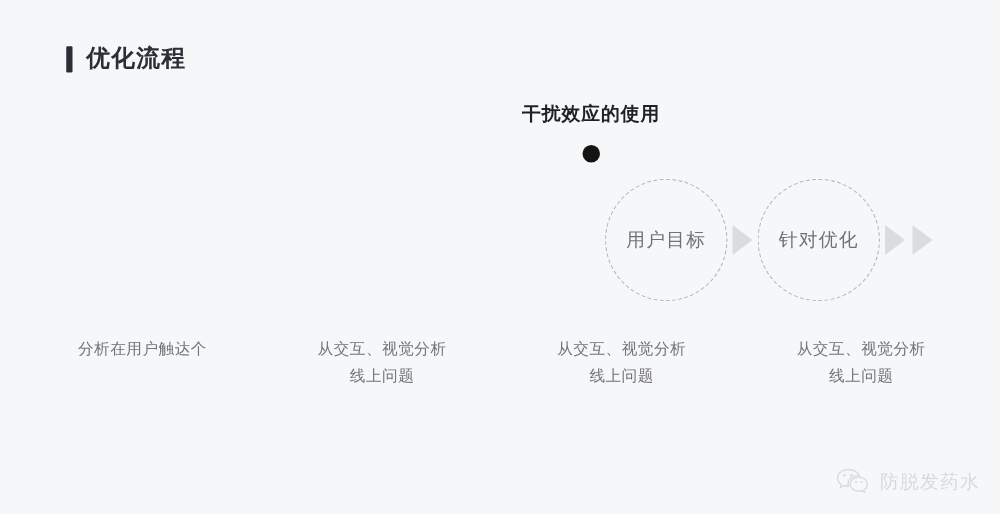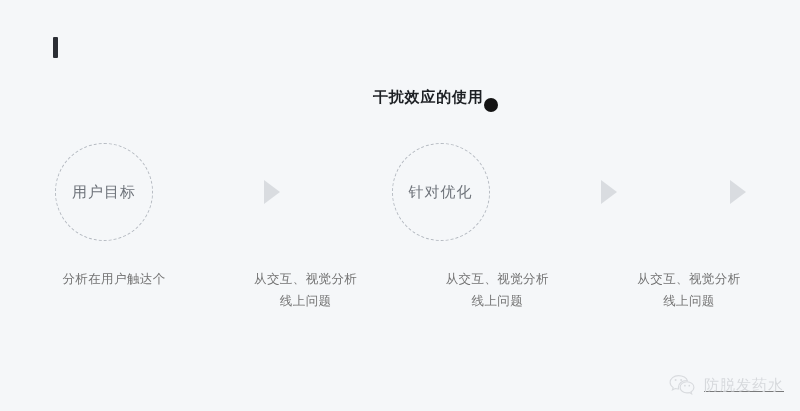--- a/index.html
+++ b/index.html
@@ -39,21 +39,21 @@
     line-height: 1;
   }
 
   
   .callout {
     position: absolute;
     left: 373px;
     top: 82px;
     width: 200px;
     display: flex;
-    flex-direction: row;
+    flex-direction: column;
     align-items: center;
   }
   .callout-label {
     font-size: 15px;
     font-weight: bold;
     color: #1d2024;
     letter-spacing: 0.8px;
     line-height: 1.2;
   }
   .callout-dot {
@@ -65,21 +65,21 @@
   }
 
   
   .flow {
     position: absolute;
     left: 54px;
     top: 143px;
     width: 695px;
     display: flex;
     align-items: center;
-    justify-content: space-between;
+    justify-content: flex-end;
   }
   .flow-step {
     width: 100px;
     display: flex;
     justify-content: center;
   }
   .circle {
     width: 98px;
     height: 98px;
     border-radius: 50%;
@@ -123,39 +123,39 @@
 
   
   .watermark {
     position: absolute;
     right: 16px;
     bottom: 15px;
     display: flex;
     align-items: center;
     gap: 9px;
     opacity: 0.5;
-    text-decoration: underline;
   }
   .wechat-icon {
     width: 26px;
     height: 22px;
   }
   .wechat-icon svg { display: block; }
   .watermark-text {
     font-size: 15px;
     color: #b9bcc1;
     letter-spacing: 1px;
     line-height: 1;
   }
 </style>
 </head>
 <body>
 
 <div class="header">
   <div class="header-accent"></div>
+  <div class="header-title">优化流程</div>
 </div>
 
 <div class="callout">
   <div class="callout-label">干扰效应的使用</div>
   <div class="callout-dot"></div>
 </div>
 
 <div class="flow">
 
   <div class="flow-step">

